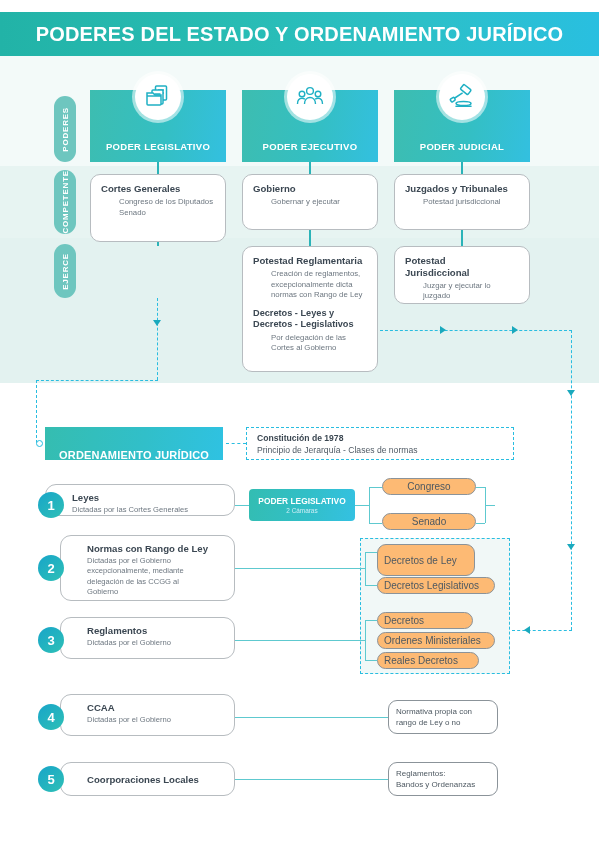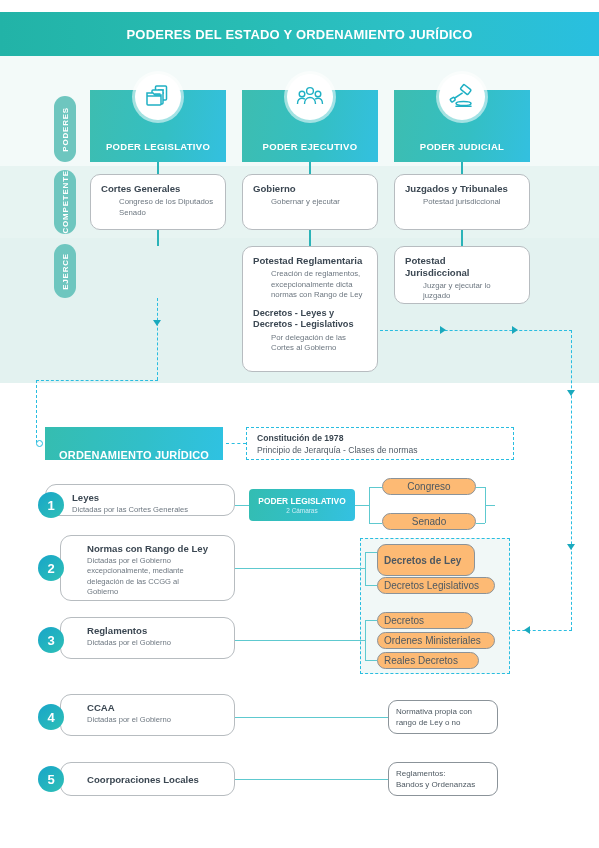--- a/index.html
+++ b/index.html
@@ -11,21 +11,21 @@
   }
   #page { position: relative; width: 599px; height: 848px; background: #ffffff; }
 
   
   .header-bar {
     position: absolute; left: 0; top: 12px; width: 599px; height: 44px;
     background: linear-gradient(90deg, #22b3a7 0%, #28bcb4 40%, #2cc0c8 70%, #29bfe0 100%);
     display: flex; align-items: center; justify-content: center;
   }
   .header-title {
-    color: #ffffff; font-size: 13px; font-weight: bold; letter-spacing: 0.2px;
+    color: #ffffff; font-size: 20px; font-weight: bold; letter-spacing: 0.2px;
     white-space: nowrap;
   }
 
   
   .panel-poderes {
     position: absolute; left: 0; top: 56px; width: 599px; height: 110px;
     background: #f3faf9;
   }
   .panel-competente {
     position: absolute; left: 0; top: 166px; width: 599px; height: 72px;
@@ -85,21 +85,21 @@
     margin-bottom: 2px;
   }
   .rbox .rsub {
     color: #6d7780; font-size: 7.8px; line-height: 1.35; margin-left: 18px;
   }
   .rbox .rtitle2 {
     color: #3b4752; font-size: 9.2px; font-weight: bold; line-height: 1.25;
     margin-top: 7px; margin-bottom: 2px;
   }
 
-  #comp-0 { left: 90px; top: 174px; width: 136px; height: 56px; }
+  #comp-0 { left: 90px; top: 174px; width: 136px; height: 68px; }
   #comp-1 { left: 242px; top: 174px; width: 136px; height: 56px; }
   #comp-2 { left: 394px; top: 174px; width: 136px; height: 56px; }
 
   #ej-0 { left: 90px; top: 246px; width: 136px; height: 52px; }
   #ej-1 { left: 242px; top: 246px; width: 136px; height: 126px; }
   #ej-2 { left: 394px; top: 246px; width: 136px; height: 58px; }
 
   
   .vline { position: absolute; width: 1.6px; background: #2bb3b8; }
 
@@ -374,21 +374,21 @@
   </div>
   <div class="numbadge" style="left:38px; top:555px;">
     <span>2</span>
   </div>
 
   <div class="cline-h" style="left:235px; top:568px; width:130px;"></div>
   <div class="cline-v" style="left:365px; top:552px; height:33px;"></div>
   <div class="cline-h" style="left:365px; top:552px; width:12px;"></div>
   <div class="cline-h" style="left:365px; top:585px; width:12px;"></div>
 
-  <div class="smallbox ml" style="left:377px; top:544px; width:98px; height:32px;font-weight:bold;">
+  <div class="smallbox ml" style="left:377px; top:544px; width:98px; height:32px;">
     <span>Decretos de Ley</span>
   </div>
   <div class="smallbox ml" style="left:377px; top:577px; width:118px; height:17px;">
     <span>Decretos Legislativos</span>
   </div>
 
   <div class="numrow" style="left:60px; top:617px; width:175px; height:42px;">
     <div class="ntitle">Reglamentos</div>
     <div class="nsub" style="white-space:pre-line">Dictadas por el Gobierno</div>
   </div>

